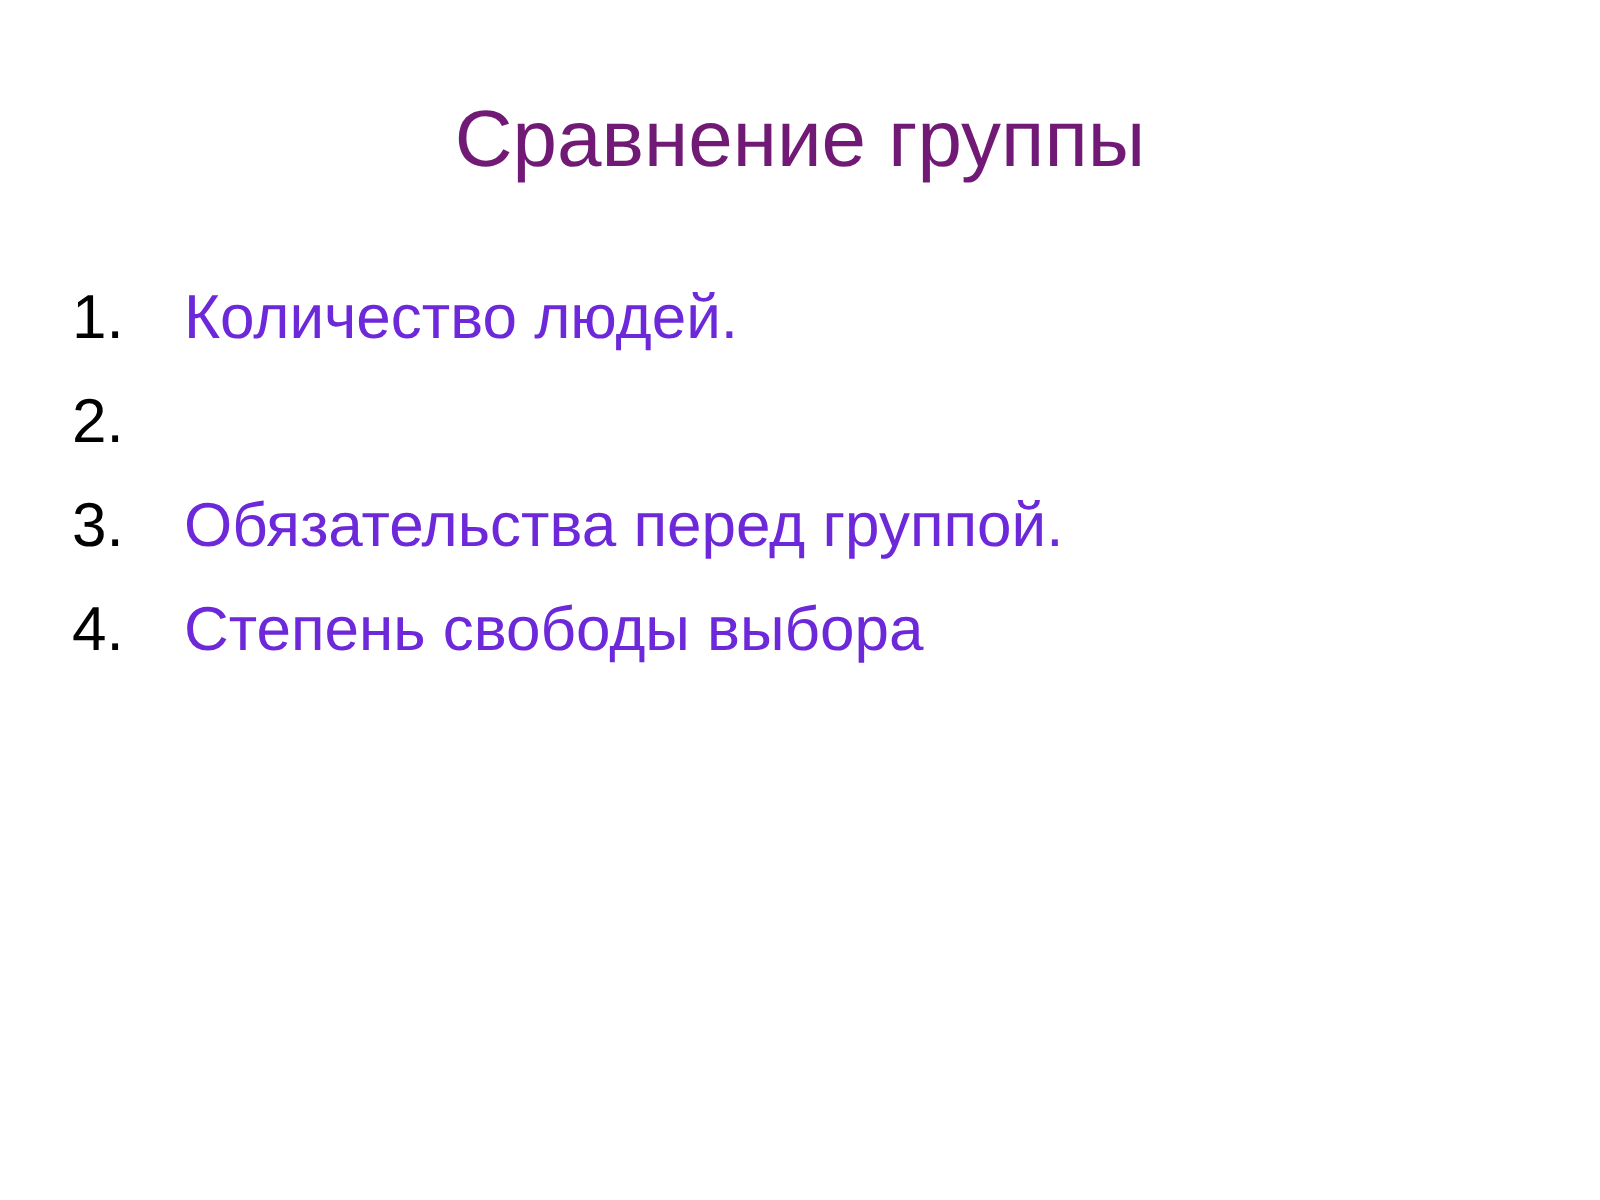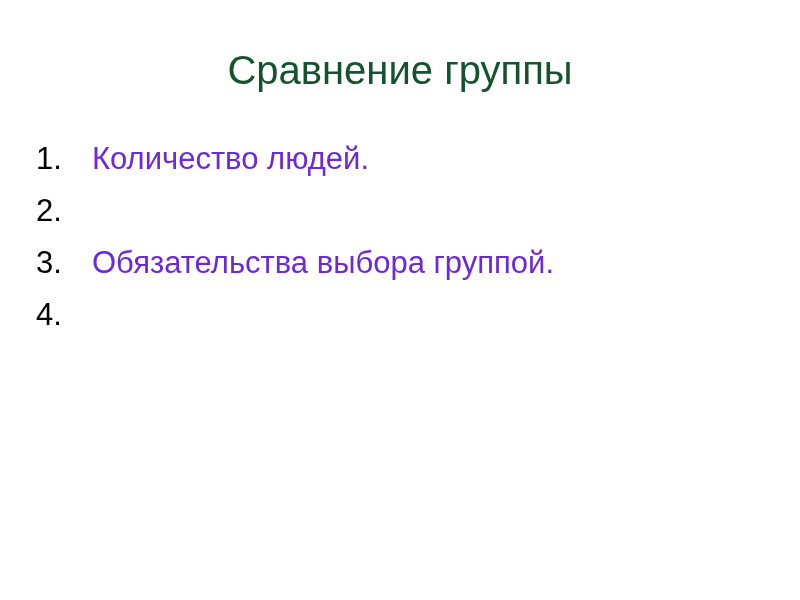--- a/index.html
+++ b/index.html
@@ -25,21 +25,21 @@
   
   .slide-title {
     position: absolute;
     left: 0;
     top: 46px;
     width: 800px;
     text-align: center;
     font-size: 40px;
     line-height: 48px;
     font-weight: 400;
-    color: #14532d;
+    color: #701a75;
     letter-spacing: 0px;
     white-space: nowrap;
   }
 
   
   .slide-body {
     position: absolute;
     left: 0;
     top: 133px;
     width: 800px;
@@ -95,23 +95,24 @@
         <span class="bullet-number">1.</span>
         <span class="bullet-text">Количество людей.</span>
       </li>
 
       <li class="bullet-item">
         <span class="bullet-number">2.</span>
       </li>
 
       <li class="bullet-item">
         <span class="bullet-number">3.</span>
-        <span class="bullet-text">Обязательства выбора группой.</span>
+        <span class="bullet-text">Обязательства перед группой.</span>
       </li>
 
       <li class="bullet-item">
         <span class="bullet-number">4.</span>
+        <span class="bullet-text">Степень свободы выбора</span>
       </li>
 
     </ul>
   </div>
 
 </div>
 
 </body></html>

